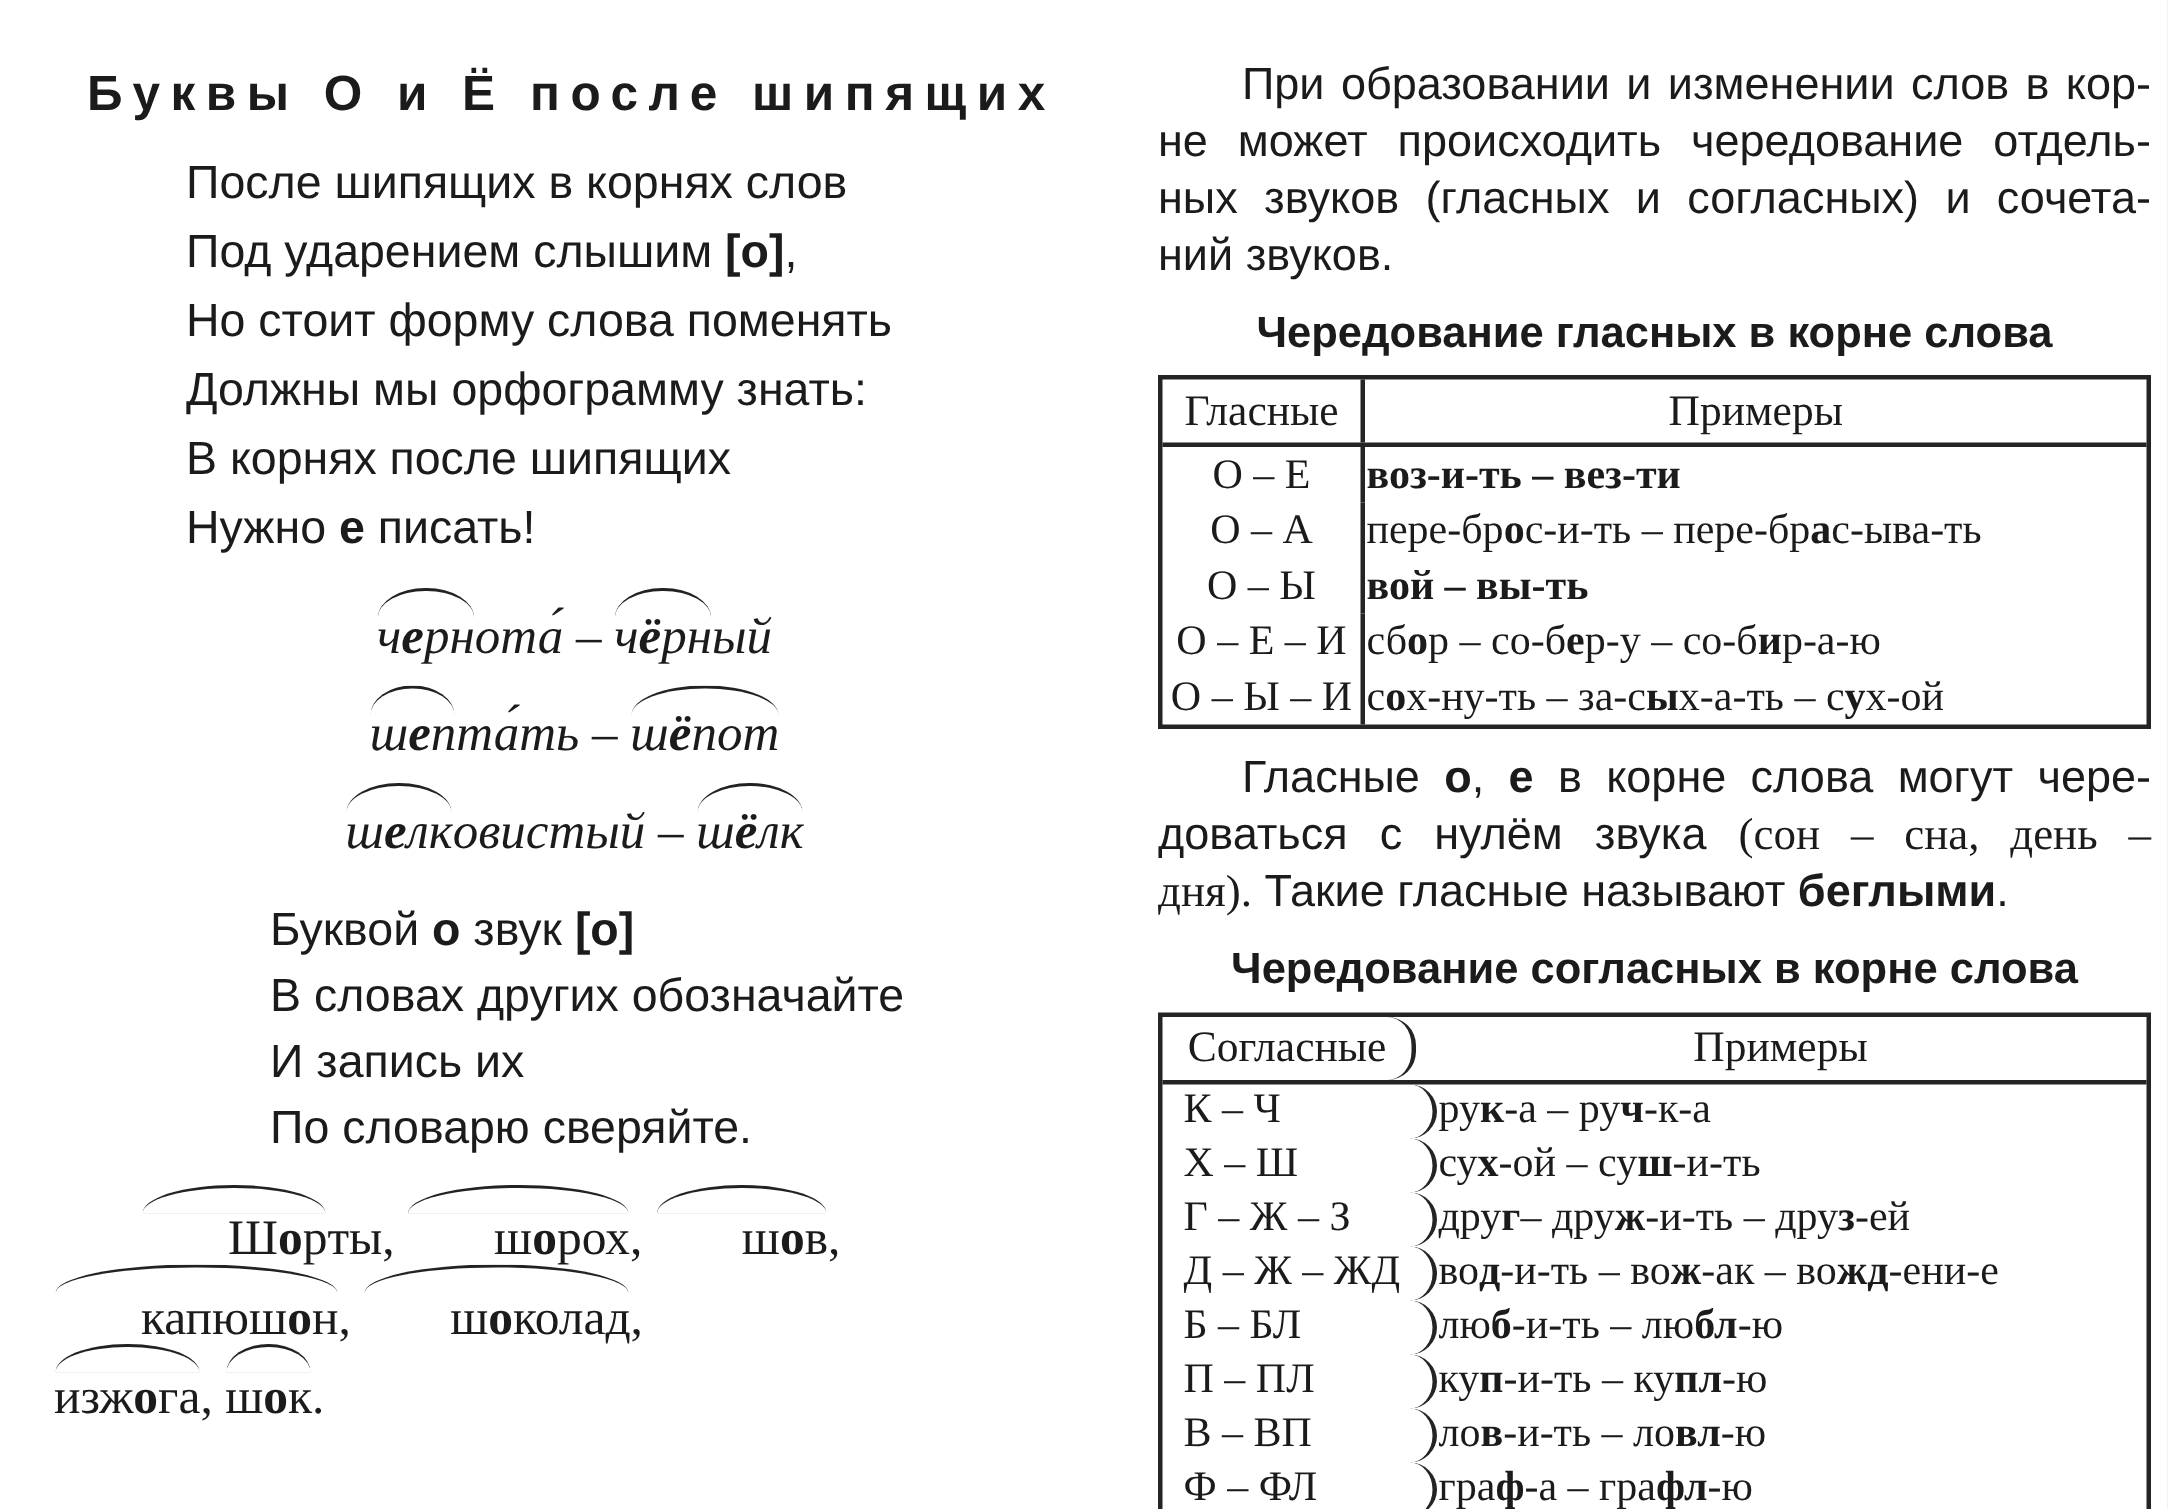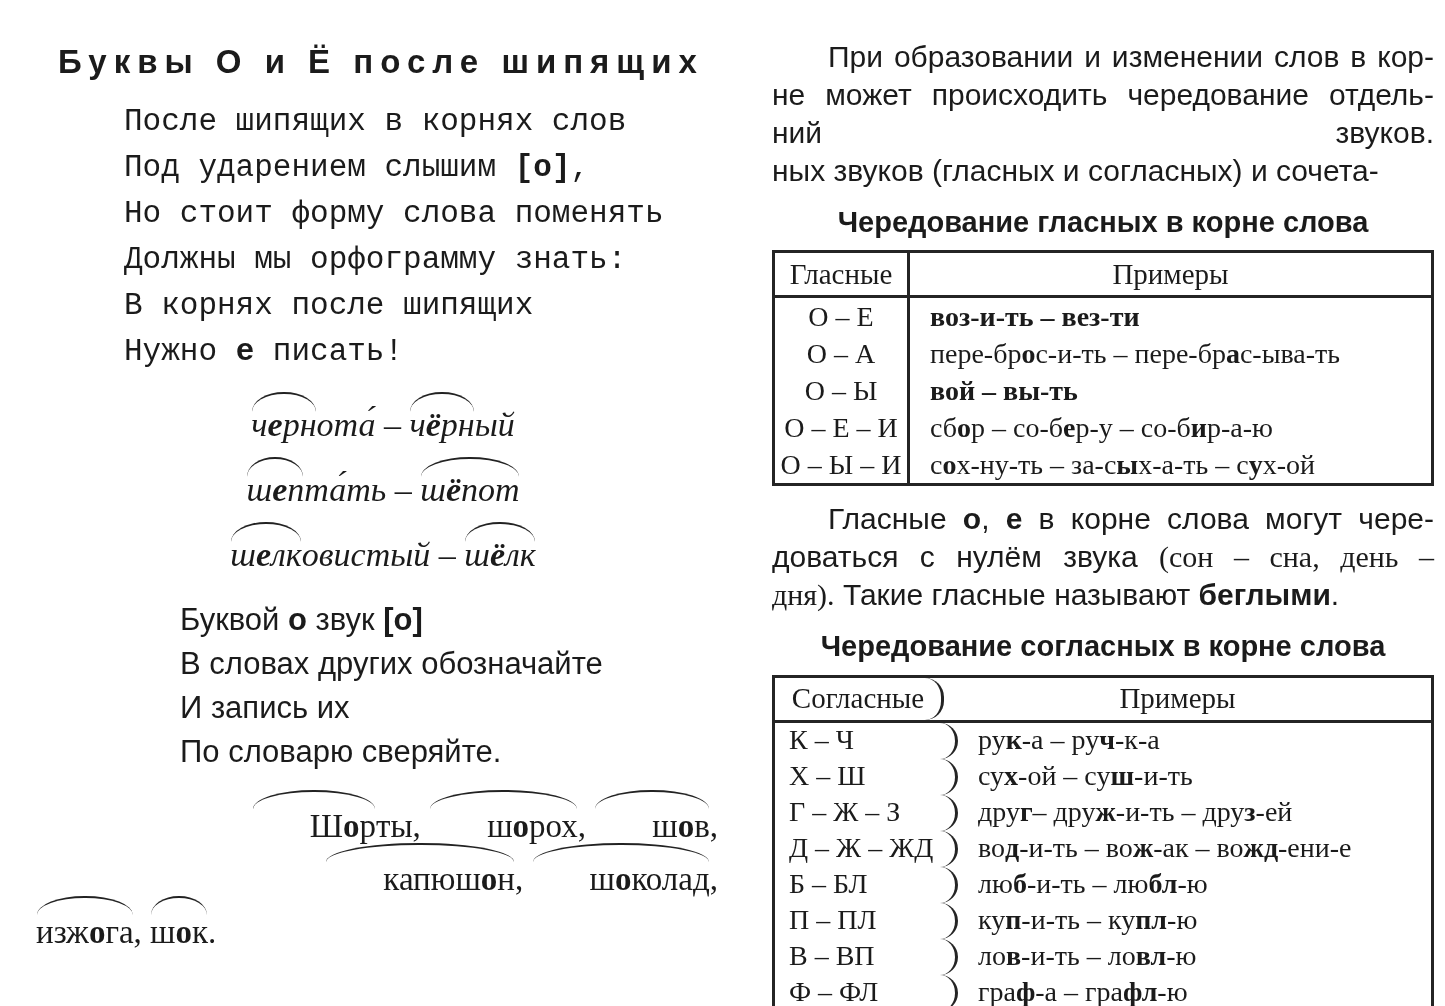--- a/index.html
+++ b/index.html
@@ -4,46 +4,46 @@
 <style>
   html,body{margin:0;padding:0;background:#e9e9e9;}
   .page{position:relative;width:1445px;height:1006px;background:#ffffff;color:#1b1b1b;overflow:hidden;}
   b{font-weight:bold;}
   .serif{font-family:"Liberation Serif",serif;}
 
   
   .left-col{position:absolute;left:58px;top:42px;width:660px;}
   .doc-title{font-family:"Liberation Sans",sans-serif;font-weight:bold;font-size:33px;line-height:1.2;letter-spacing:7px;white-space:nowrap;}
   .poem{font-family:"Liberation Sans",sans-serif;font-size:31px;line-height:46px;}
-  .poem1{margin:17px 0 0 66px;font-family:Liberation Mono, monospace;}
+  .poem1{margin:17px 0 0 66px;}
   .poem2{margin:20px 0 0 122px;line-height:44px;}
   .pairs{margin:14px 0 0 90px;padding-top:14px;font-family:"Liberation Serif",serif;font-size:34px;width:470px;text-align:center;font-style:italic;}
   .pair-line{margin-bottom:21px;line-height:44px;white-space:nowrap;}
   .word-list{margin:26px 0 0 -22px;font-family:"Liberation Serif",serif;font-size:33px;line-height:53px;}
-  .word-list .pl:first-child{text-indent:58px;text-align:right;}
+  .word-list .pl:first-child{text-indent:58px;}
 
   
   .arc{position:relative;display:inline-block;}
   .arc::before{content:"";position:absolute;left:1px;right:1px;top:-0.30em;height:0.52em;
     border-top:2.5px solid #222;border-radius:50% 50% 0 0 / 100% 100% 0 0;}
 
   
   .right-col{position:absolute;left:772px;top:38px;width:662px;}
   .rpar{font-family:"Liberation Sans",sans-serif;font-size:30px;line-height:38px;}
   .just .pl{text-align:justify;text-align-last:justify;}
   .just .pl:last-child{text-align-last:auto;}
   .ind .pl:first-child{text-indent:56px;}
   .rheading{font-family:"Liberation Sans",sans-serif;font-weight:bold;font-size:29px;line-height:1.25;text-align:center;margin:14px 0 10px;}
   .rtable{border:3px solid #242424;font-family:"Liberation Serif",serif;font-size:28px;line-height:1.15;}
   .trow{display:flex;align-items:stretch;}
   .trow.thead{border-bottom:3px solid #242424;}
   .tcell{display:flex;align-items:center;}
   .tcell.c0{flex:0 0 132px;border-right:3px solid #242424;justify-content:center;}
   .t2 .tcell.c0{flex-basis:166px;justify-content:flex-start;padding-left:14px;border-radius:19px;}
-  .tcell.c1{flex:1;padding:0 20px;min-width:0;}
+  .tcell.c1{flex:1;padding:0 1px;min-width:0;}
   .thead .tcell{justify-content:center;font-size:29px;height:42px;}
   .t2 .thead .tcell{justify-content:center;padding-left:0;}
   .rtable .trow:not(.thead){height:37px;}
   .t2 .trow:not(.thead){height:36px;}
   .fluent{margin-top:14px;}
 </style>
 </head>
 <body>
 
 <div class="page">
@@ -72,22 +72,22 @@
     <div class="word-list">
       <div class="pl"><span class="arc"><span>Ш</span><b>о</b><span>р</span></span><span><span>ты, </span></span><span class="arc"><span>ш</span><b>о</b><span>рох</span></span><span><span>, </span></span><span class="arc"><span>ш</span><b>о</b><span>в</span></span><span><span>, </span></span><span class="arc"><span>капюш</span><b>о</b><span>н</span></span><span><span>, </span></span><span class="arc"><span>ш</span><b>о</b><span>колад</span></span><span><span>,</span></span></div>
       <div class="pl"><span class="arc"><span>изж</span><b>о</b><span>га</span></span><span><span>, </span></span><span class="arc"><span>ш</span><b>о</b><span>к</span></span><span><span>.</span></span></div>
     </div>
   </div>
 
   <div class="right-col">
     <div class="rpar just ind">
         <div class="pl"><span>При образовании и изменении слов в кор-</span></div>
         <div class="pl"><span>не может происходить чередование отдель-</span></div>
+        <div class="pl"><span>ных звуков (гласных и согласных) и сочета-</span></div>
         <div class="pl"><span>ний звуков.</span></div>
-        <div class="pl"><span>ных звуков (гласных и согласных) и сочета-</span></div>
       </div>
     <div class="rheading">Чередование гласных в корне слова</div>
     <div class="rtable t1">
         <div class="trow thead">
           <div class="tcell c0">Гласные</div>
           <div class="tcell c1">Примеры</div>
         </div>
         <div class="trow">
           <div class="tcell c0">О – Е</div>
           <div class="tcell c1">

